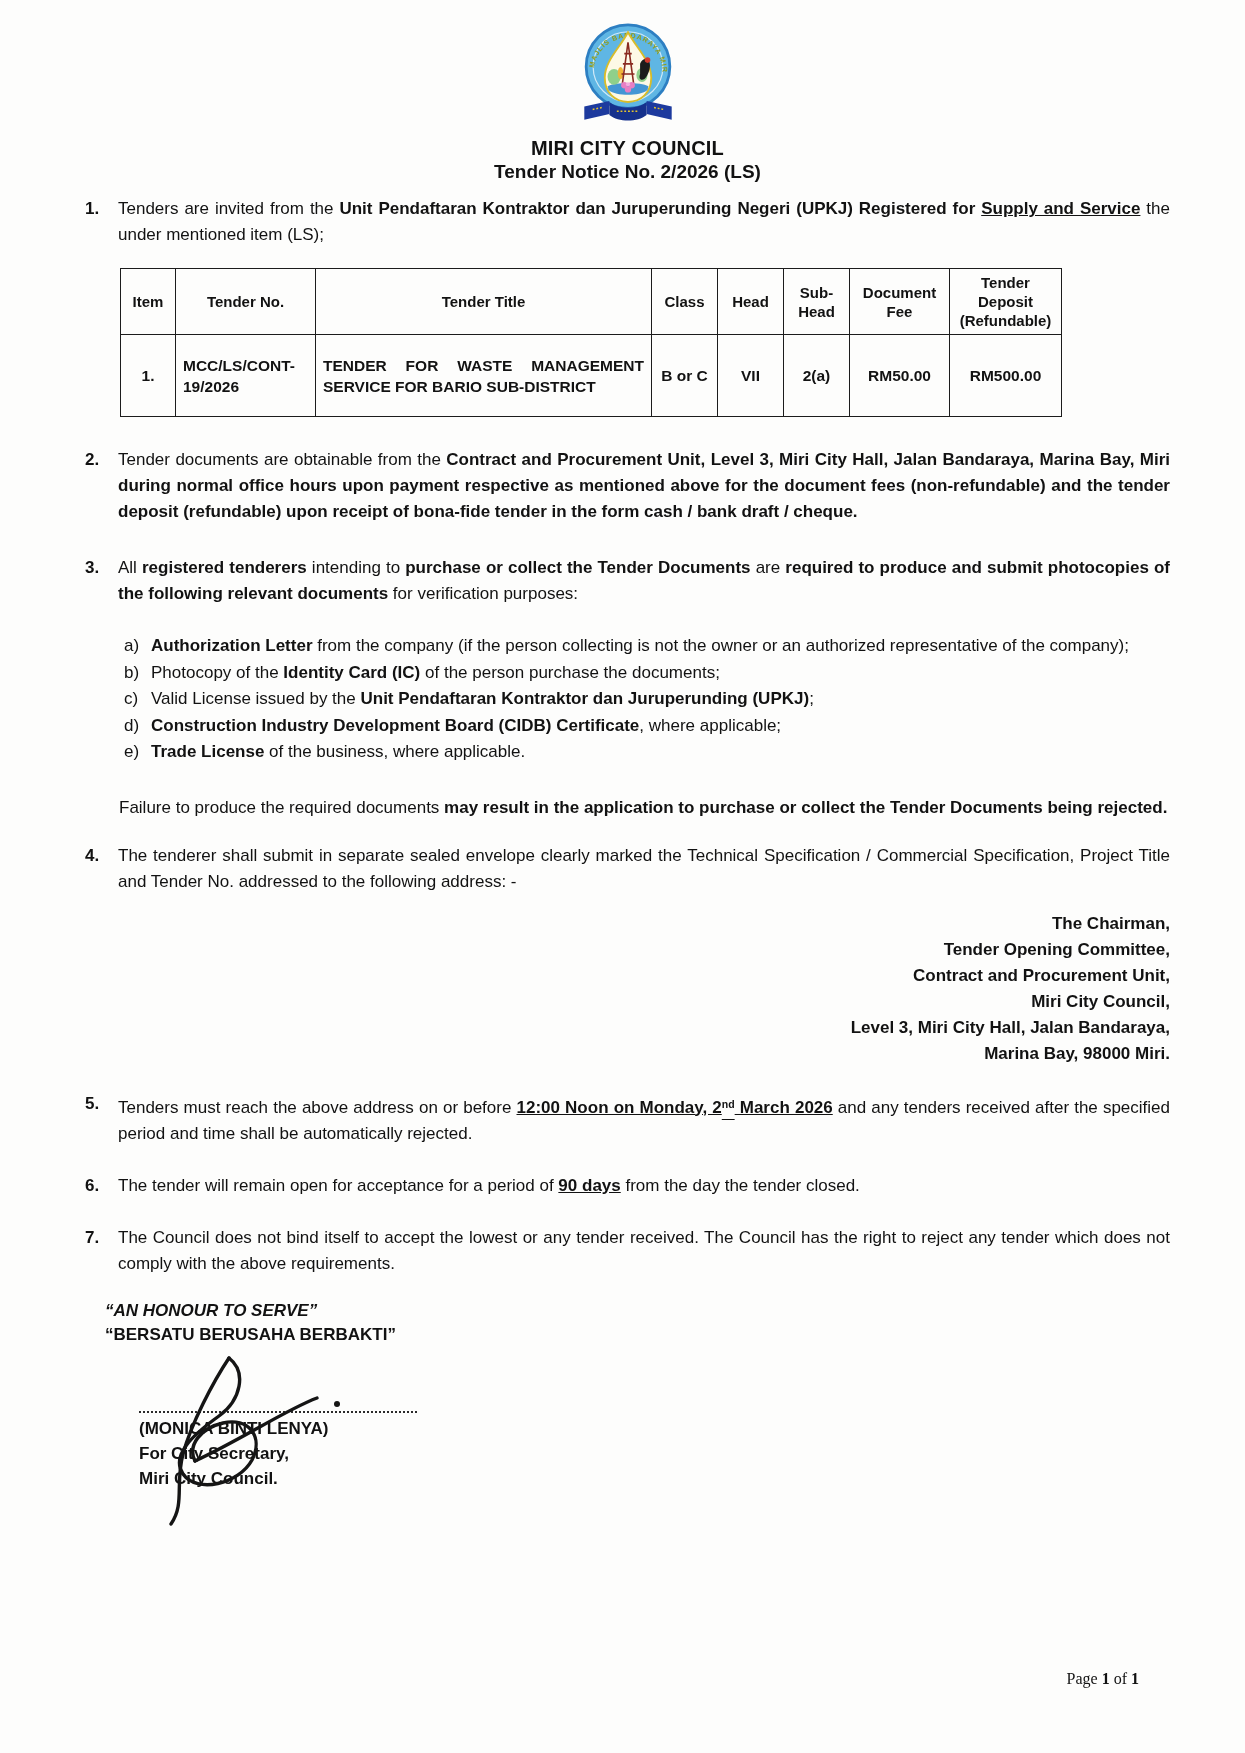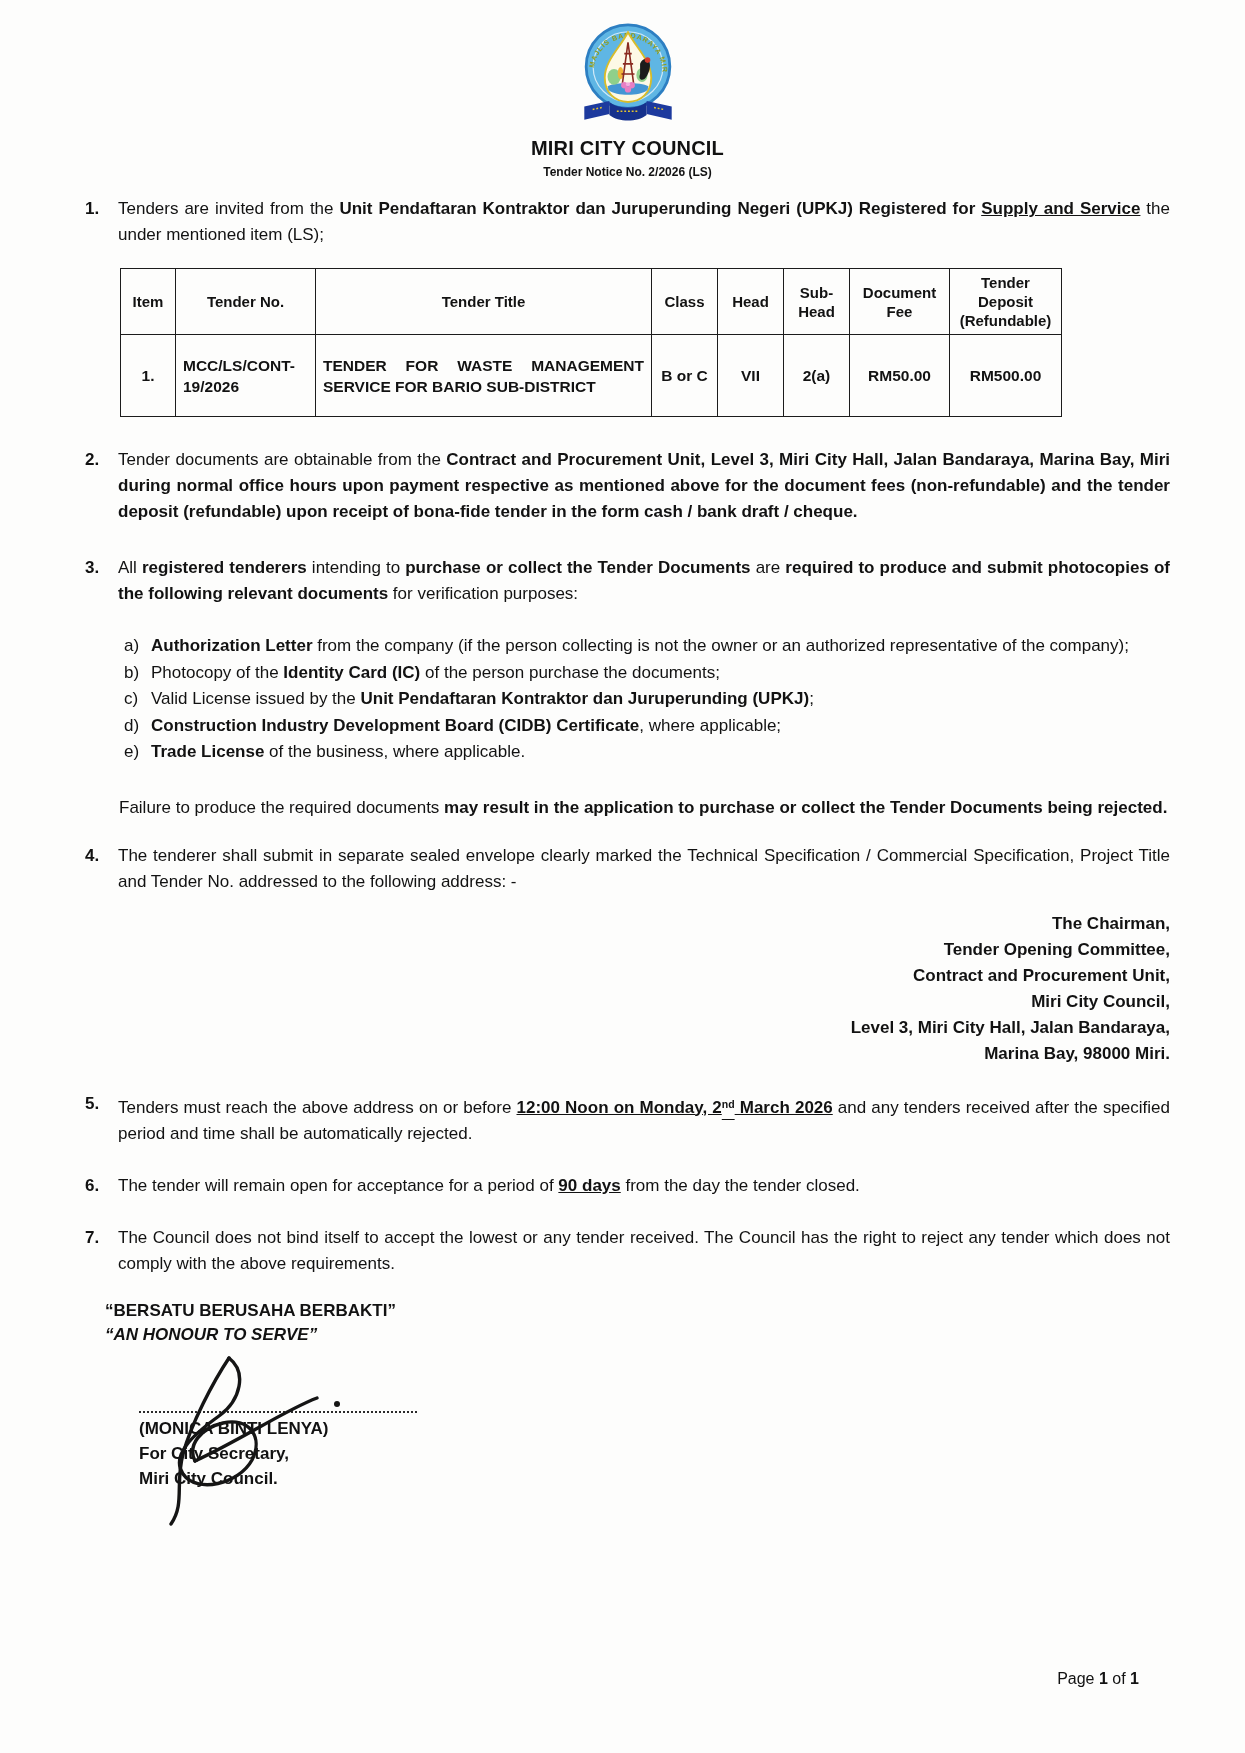--- a/index.html
+++ b/index.html
@@ -4,21 +4,21 @@
 <style>
   html,body{margin:0;padding:0;background:#9a9a9a;}
   .page{
     width:1245px;height:1753px;margin:0 auto;background:#fdfdfc;
     font-family:"Liberation Sans",sans-serif;font-size:17px;color:#121212;
     position:relative;overflow:hidden;box-sizing:border-box;
     padding:22px 75px 0 85px;line-height:26px;
   }
   .center{text-align:center;}
   .header-org{font-weight:bold;font-size:20px;line-height:24px;letter-spacing:.2px;}
-  .header-notice{font-weight:bold;font-size:12px;line-height:24px;}
+  .header-notice{font-weight:bold;font-size:19px;line-height:24px;}
   .crest{display:inline-block;}
   
   .numpara{display:flex;align-items:flex-start;}
   .numpara .num{width:33px;flex:0 0 33px;font-weight:bold;}
   .numpara .body{flex:1;text-align:justify;}
   .rb{font-weight:bold;}
   .ru{text-decoration:underline;}
   .ri{font-style:italic;}
   .rp{font-size:0.62em;vertical-align:0.5em;letter-spacing:0;}
   .rp.ru{text-underline-offset:1.05em;}
@@ -41,21 +41,21 @@
   .address{margin-top:16px;text-align:right;font-weight:bold;line-height:26px;}
   
   .motto{margin:22px 0 0 20px;font-weight:bold;line-height:24px;}
   .sigline{width:278px;border-bottom:2.5px dotted #2a2a2a;height:64px;margin-left:54px;}
   .signame{margin:3px 0 0 54px;font-weight:bold;line-height:25px;}
   .sig-svg{position:absolute;left:125px;top:1352px;z-index:3;}
   
   .refblock{margin:50px 0 0 54px;line-height:26px;}
   .refrow{display:flex;}
   .refrow .rlabel{width:82px;flex:0 0 82px;}
-  .footer{position:absolute;top:1666px;right:106px;font-size:16px;}
+  .footer{position:absolute;top:1666px;right:106px;font-size:16px;font-family:Liberation Serif, serif;}
 </style>
 </head>
 <body>
 
 <div class="page">
 
   <div class="center">
     <svg class="crest" width="112" height="106" viewBox="0 0 120 114">
       <circle cx="60" cy="48" r="45" fill="#5fb6e4" stroke="#2d7fc2" stroke-width="3"></circle>
       <circle cx="60" cy="48" r="37.5" fill="none" stroke="#cfe9f7" stroke-width="1.3"></circle>
@@ -182,22 +182,22 @@
     <div class="num">6.</div>
     <div class="body"><span>The tender will remain open for acceptance for a period of </span><span class="rb ru">90 days</span><span> from the day the tender closed.</span></div>
   </div>
 
   <div class="numpara" style="margin-top:26px;">
     <div class="num">7.</div>
     <div class="body"><span>The Council does not bind itself to accept the lowest or any tender received. The Council has the right to reject any tender which does not comply with the above requirements.</span></div>
   </div>
 
   <div class="motto">
+    <div><span class="rb ri">“AN HONOUR TO SERVE”</span></div>
     <div><span class="rb">“BERSATU BERUSAHA BERBAKTI”</span></div>
-    <div><span class="rb ri">“AN HONOUR TO SERVE”</span></div>
   </div>
 
   <svg class="sig-svg" width="230" height="185" viewBox="0 0 230 185">
     <g fill="none" stroke="#151515" stroke-width="3.4" stroke-linecap="round">
       <path d="M104,6 C88,30 66,72 58,102 C50,132 60,152 46,172"></path>
       <path d="M104,6 C122,20 116,48 94,64 C66,84 46,104 58,122 C72,142 114,132 127,108 C139,84 123,65 98,71 C76,76 62,93 70,109"></path>
       <path d="M70,109 C116,88 160,58 192,46"></path>
     </g>
     <circle cx="212" cy="52" r="3" fill="#151515"></circle>
   </svg>

